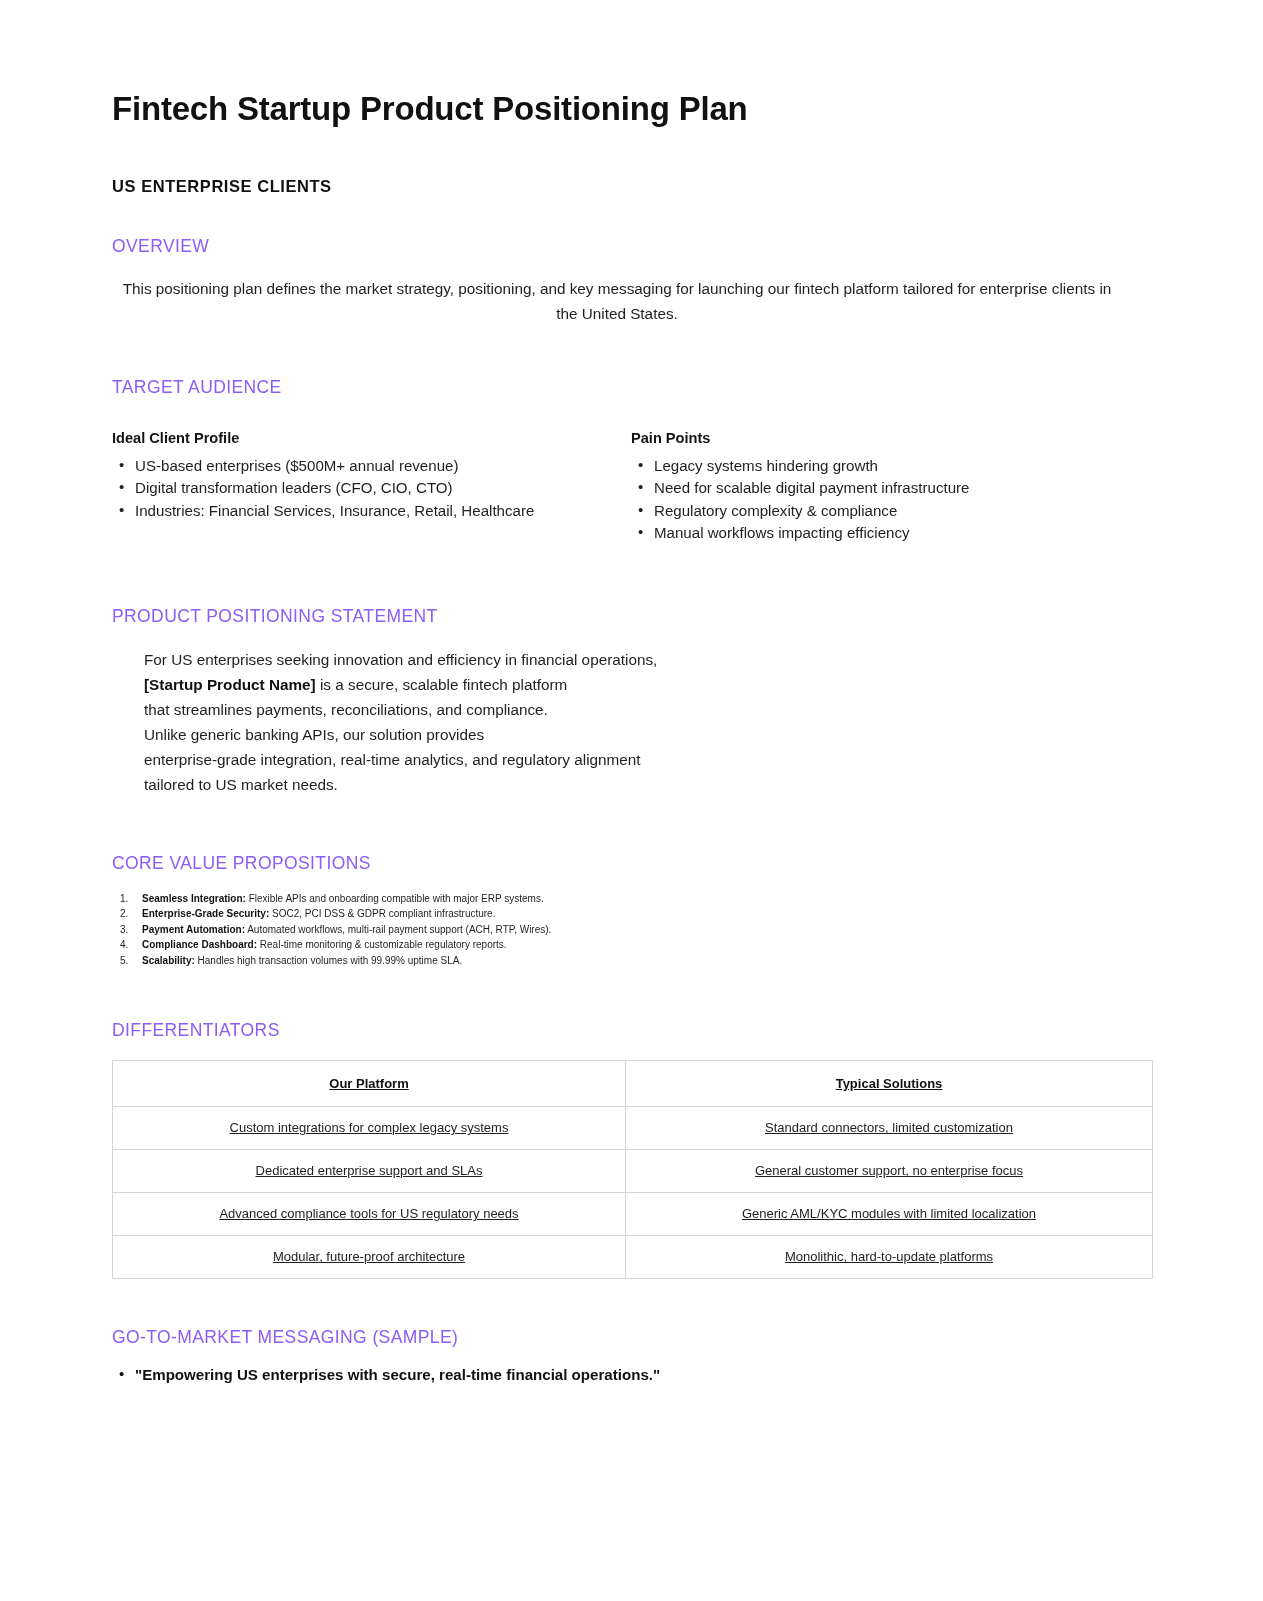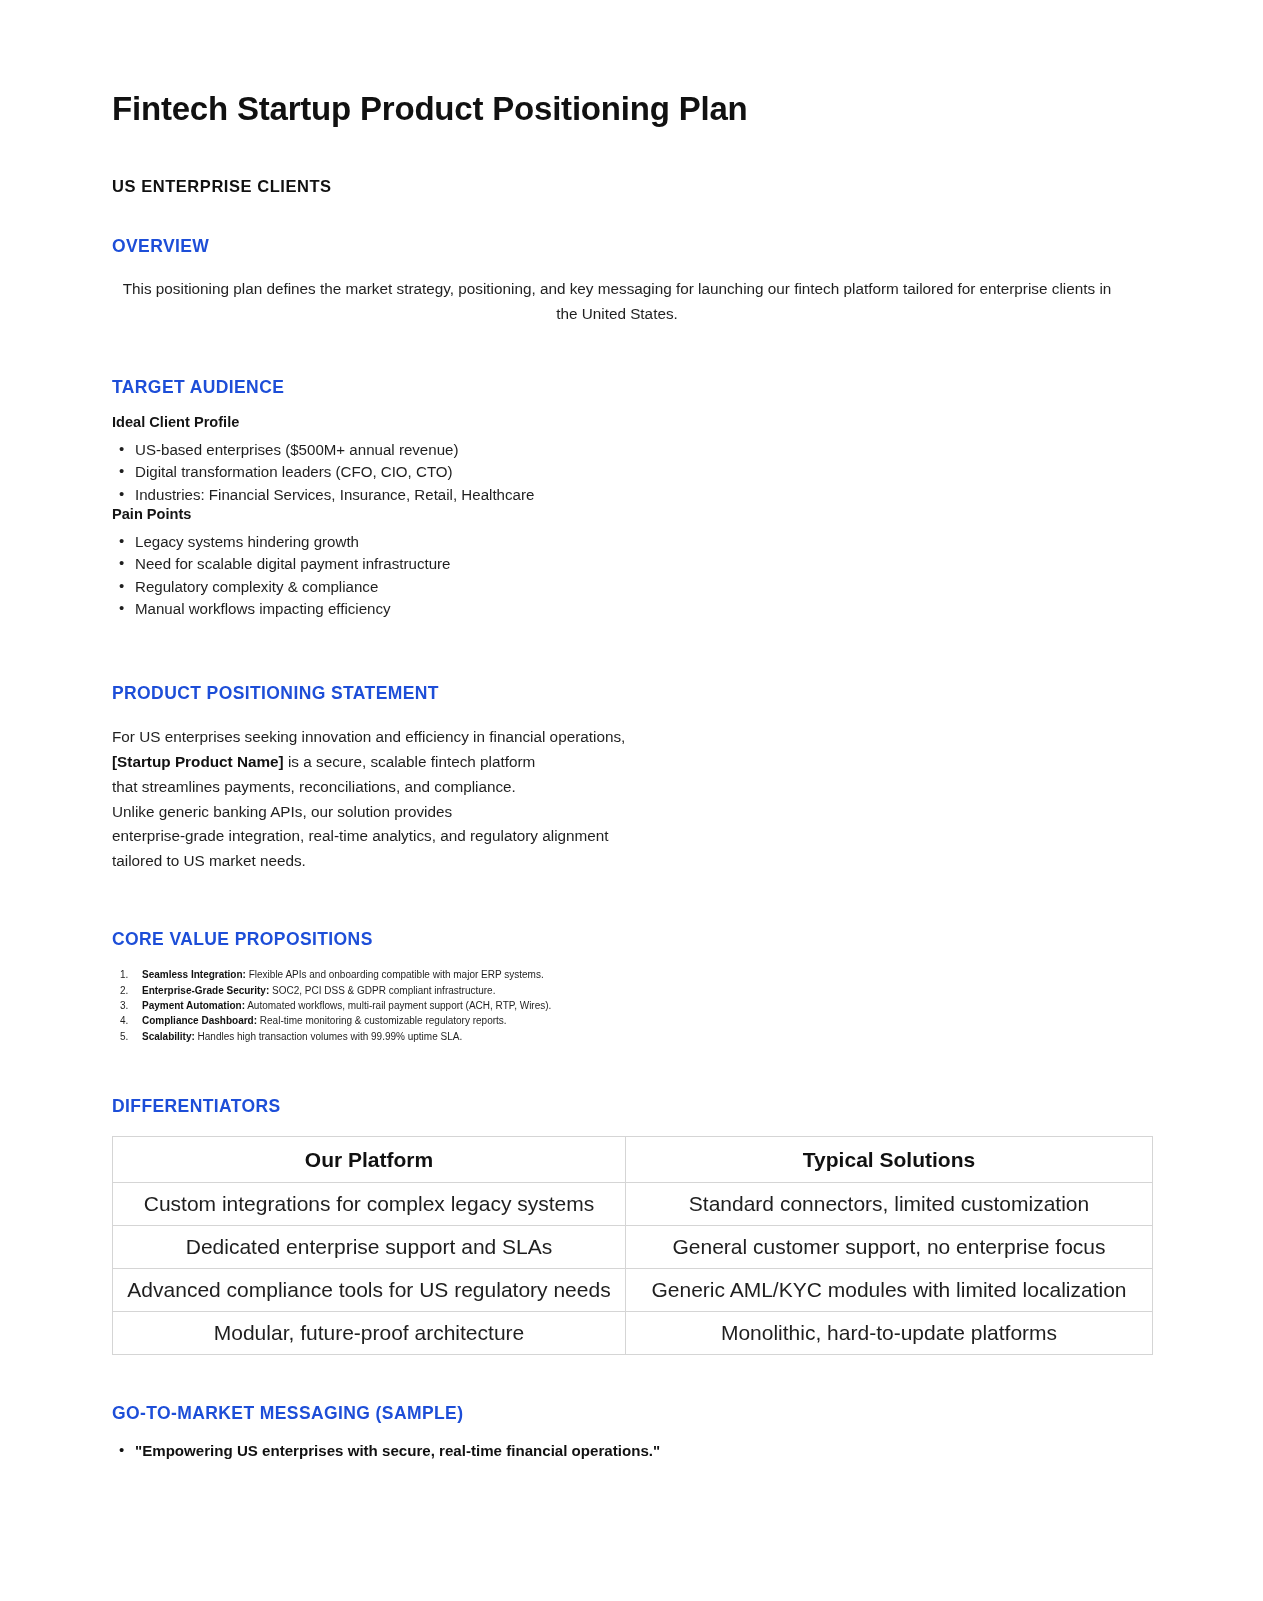--- a/index.html
+++ b/index.html
@@ -33,37 +33,36 @@
   }
   .subtitle {
     font-size: 16.5px;
     font-weight: bold;
     letter-spacing: 0.55px;
     color: #111111;
     margin: 48px 0 0 0;
   }
   .section-heading {
     font-size: 17.5px;
-    font-weight: bold;
+    font-weight: normal;
     letter-spacing: 0.4px;
-    color: #1d4ed8;
+    color: #8b5cf6;
     margin: 40px 0 0 0;
   }
   .body-text {
     font-size: 15.3px;
     line-height: 1.62;
     color: #1f1f1f;
     margin: 20px 0 0 0;
     max-width: 1010px;
     text-align: center;
   }
   .two-col {
     display: flex;
-    margin-top: 16px;
-    flex-direction: column;
+    margin-top: 32px;
   }
   .col-left { width: 520px; }
   .col-right { width: 520px; }
   .col-title {
     font-size: 14.6px;
     font-weight: bold;
     color: #141414;
     margin: 0 0 9px 0;
   }
   ul.bullets {
@@ -82,20 +81,21 @@
   ul.bullets li::before {
     content: "\2022";
     position: absolute;
     left: 7px;
     top: -1px;
     font-size: 15px;
     color: #1f1f1f;
   }
   .statement {
     margin-top: 21px;
+    margin-left: 32px;
   }
   .statement .line {
     font-size: 15.3px;
     line-height: 1.63;
     color: #1f1f1f;
   }
   .statement .line b {
     font-weight: bold;
     color: #111111;
   }
@@ -128,23 +128,24 @@
   table.diff {
     border-collapse: collapse;
     width: 1040px;
     margin-top: 19px;
     table-layout: fixed;
   }
   table.diff th, table.diff td {
     border: 1px solid #d5d5d5;
     padding: 0 14px;
     height: 42px;
-    font-size: 21px;
+    font-size: 13px;
     color: #1f1f1f;
     vertical-align: middle;
+    text-decoration: underline;
   }
   table.diff th {
     font-weight: bold;
     text-align: center;
     color: #111111;
     height: 45px;
   }
   table.diff td {
     text-align: center;
   }

